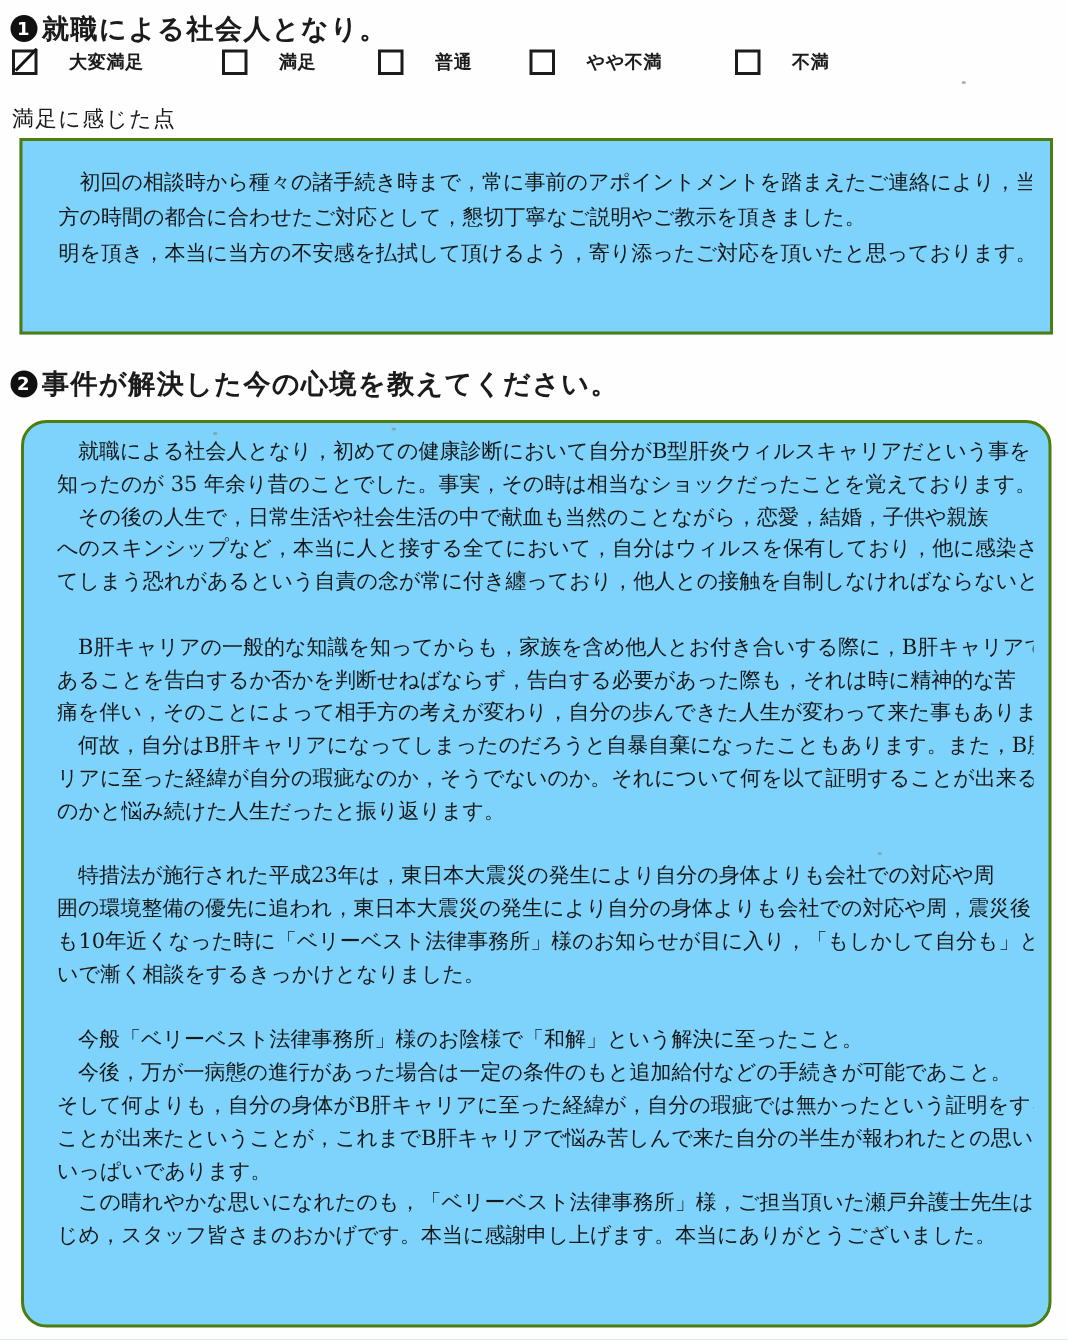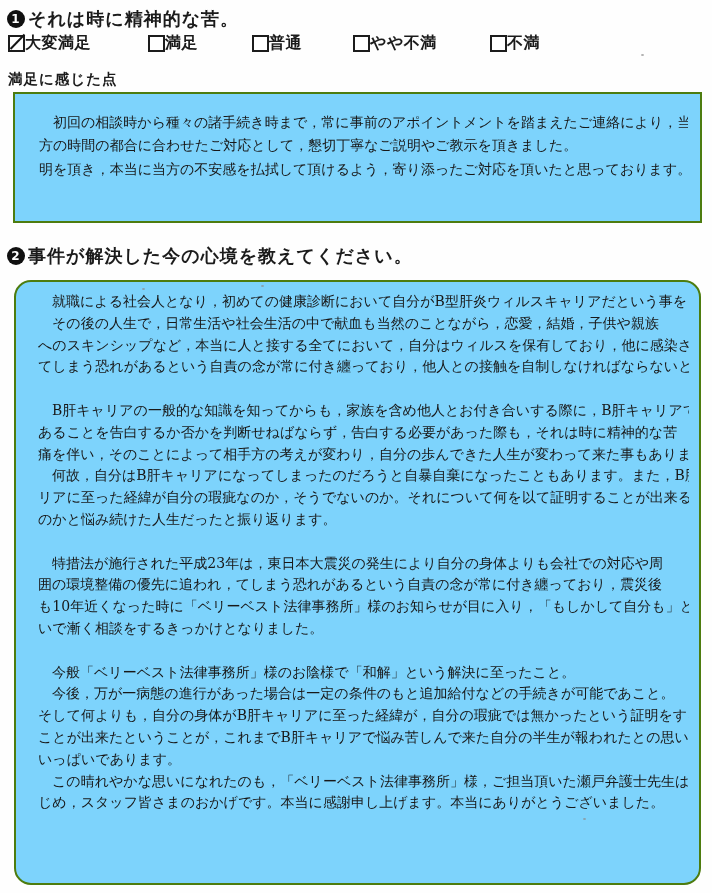--- a/index.html
+++ b/index.html
@@ -21,33 +21,33 @@
   .qnum{
     display:inline-flex;align-items:center;justify-content:center;
     width:18px;height:18px;border-radius:50%;
     background:#101010;color:#fff;
     font-size:12px;font-weight:700;flex:0 0 auto;
     font-family:"DejaVu Sans","Liberation Sans",sans-serif;
   }
   .optrow{position:absolute;top:33px;left:0;width:712px;height:22px;}
   .opt{
     position:absolute;top:0;
-    display:flex;align-items:center;gap:0;
-    font-size:16px;font-weight:700;letter-spacing:0.5px;white-space:nowrap;
+    display:flex;align-items:center;gap:21px;
+    font-size:12px;font-weight:700;letter-spacing:0.5px;white-space:nowrap;
   }
   .cb{
     position:relative;display:inline-block;
     width:13px;height:13px;
     border:2px solid #1c1c1c;background:#fff;flex:0 0 auto;
   }
   .cb .tick{display:none;position:absolute;left:-2px;top:-4px;width:19px;height:19px;}
   .cb.checked .tick{display:block;}
   .anslabel{
     position:absolute;left:8px;top:70px;
-    font-size:14.5px;font-weight:700;letter-spacing:1px;
+    font-size:14.5px;font-weight:400;letter-spacing:1px;
   }
   .ansbox{
     position:absolute;background:#7dd3fc;
     border:2px solid #4d7c0f;
     box-sizing:border-box;
   }
   .box1{left:13px;top:92px;width:689px;height:131px;padding:17px 12px 0 24px;}
   .box2{left:14px;top:280px;width:687px;height:605px;padding:9px 10px 0 22px;border-radius:17px;}
   .box1 .tl{line-height:23.4px;height:23.4px;}
   .box2 .tl{line-height:21.8px;height:21.8px;}
@@ -57,21 +57,21 @@
   }
   .speck{position:absolute;background:#8d8d8d;border-radius:50%;width:3px;height:2px;opacity:.7;}
 </style>
 </head>
 <body>
 
 <div class="page">
 
   <div class="qheading" style="top:7px;">
     <span class="qnum">1</span>
-    <span>それは時に精神的な苦。</span>
+    <span>就職による社会人となり。</span>
   </div>
 
   <div class="optrow">
     <div class="opt" style="left:8px;">
       <span class="cb checked">
         <svg class="tick" viewBox="0 0 19 19">
             <path d="M2.5 16 L16.5 1.5" stroke="#141414" stroke-width="2" fill="none"></path>
           </svg>
       </span>
       <span class="optlabel">大変満足</span>
@@ -109,33 +109,34 @@
       <div class="tl">明を頂き，本当に当方の不安感を払拭して頂けるよう，寄り添ったご対応を頂いたと思っております。</div>
     </div>
 
   <div class="qheading" style="top:244px;">
     <span class="qnum">2</span>
     <span>事件が解決した今の心境を教えてください。</span>
   </div>
 
   <div class="ansbox box2">
       <div class="tl">　就職による社会人となり，初めての健康診断において自分がB型肝炎ウィルスキャリアだという事を</div>
+      <div class="tl">知ったのが 35 年余り昔のことでした。事実，その時は相当なショックだったことを覚えております。</div>
       <div class="tl">　その後の人生で，日常生活や社会生活の中で献血も当然のことながら，恋愛，結婚，子供や親族</div>
       <div class="tl">へのスキンシップなど，本当に人と接する全てにおいて，自分はウィルスを保有しており，他に感染させ</div>
       <div class="tl">てしまう恐れがあるという自責の念が常に付き纏っており，他人との接触を自制しなければならないとい</div>
       <div class="tl">&nbsp;</div>
       <div class="tl">　B肝キャリアの一般的な知識を知ってからも，家族を含め他人とお付き合いする際に，B肝キャリアで</div>
       <div class="tl">あることを告白するか否かを判断せねばならず，告白する必要があった際も，それは時に精神的な苦</div>
       <div class="tl">痛を伴い，そのことによって相手方の考えが変わり，自分の歩んできた人生が変わって来た事もありま</div>
       <div class="tl">　何故，自分はB肝キャリアになってしまったのだろうと自暴自棄になったこともあります。また，B肝キャ</div>
       <div class="tl">リアに至った経緯が自分の瑕疵なのか，そうでないのか。それについて何を以て証明することが出来る</div>
       <div class="tl">のかと悩み続けた人生だったと振り返ります。</div>
       <div class="tl">&nbsp;</div>
       <div class="tl">　特措法が施行された平成23年は，東日本大震災の発生により自分の身体よりも会社での対応や周</div>
-      <div class="tl">囲の環境整備の優先に追われ，てしまう恐れがあるという自責の念が常に付き纏っており，震災後</div>
+      <div class="tl">囲の環境整備の優先に追われ，東日本大震災の発生により自分の身体よりも会社での対応や周，震災後</div>
       <div class="tl">も10年近くなった時に「ベリーベスト法律事務所」様のお知らせが目に入り，「もしかして自分も」との思</div>
       <div class="tl">いで漸く相談をするきっかけとなりました。</div>
       <div class="tl">&nbsp;</div>
       <div class="tl">　今般「ベリーベスト法律事務所」様のお陰様で「和解」という解決に至ったこと。</div>
       <div class="tl">　今後，万が一病態の進行があった場合は一定の条件のもと追加給付などの手続きが可能であこと。</div>
       <div class="tl">そして何よりも，自分の身体がB肝キャリアに至った経緯が，自分の瑕疵では無かったという証明をする</div>
       <div class="tl">ことが出来たということが，これまでB肝キャリアで悩み苦しんで来た自分の半生が報われたとの思いで</div>
       <div class="tl">いっぱいであります。</div>
       <div class="tl">　この晴れやかな思いになれたのも，「ベリーベスト法律事務所」様，ご担当頂いた瀬戸弁護士先生は</div>
       <div class="tl">じめ，スタッフ皆さまのおかげです。本当に感謝申し上げます。本当にありがとうございました。</div>

